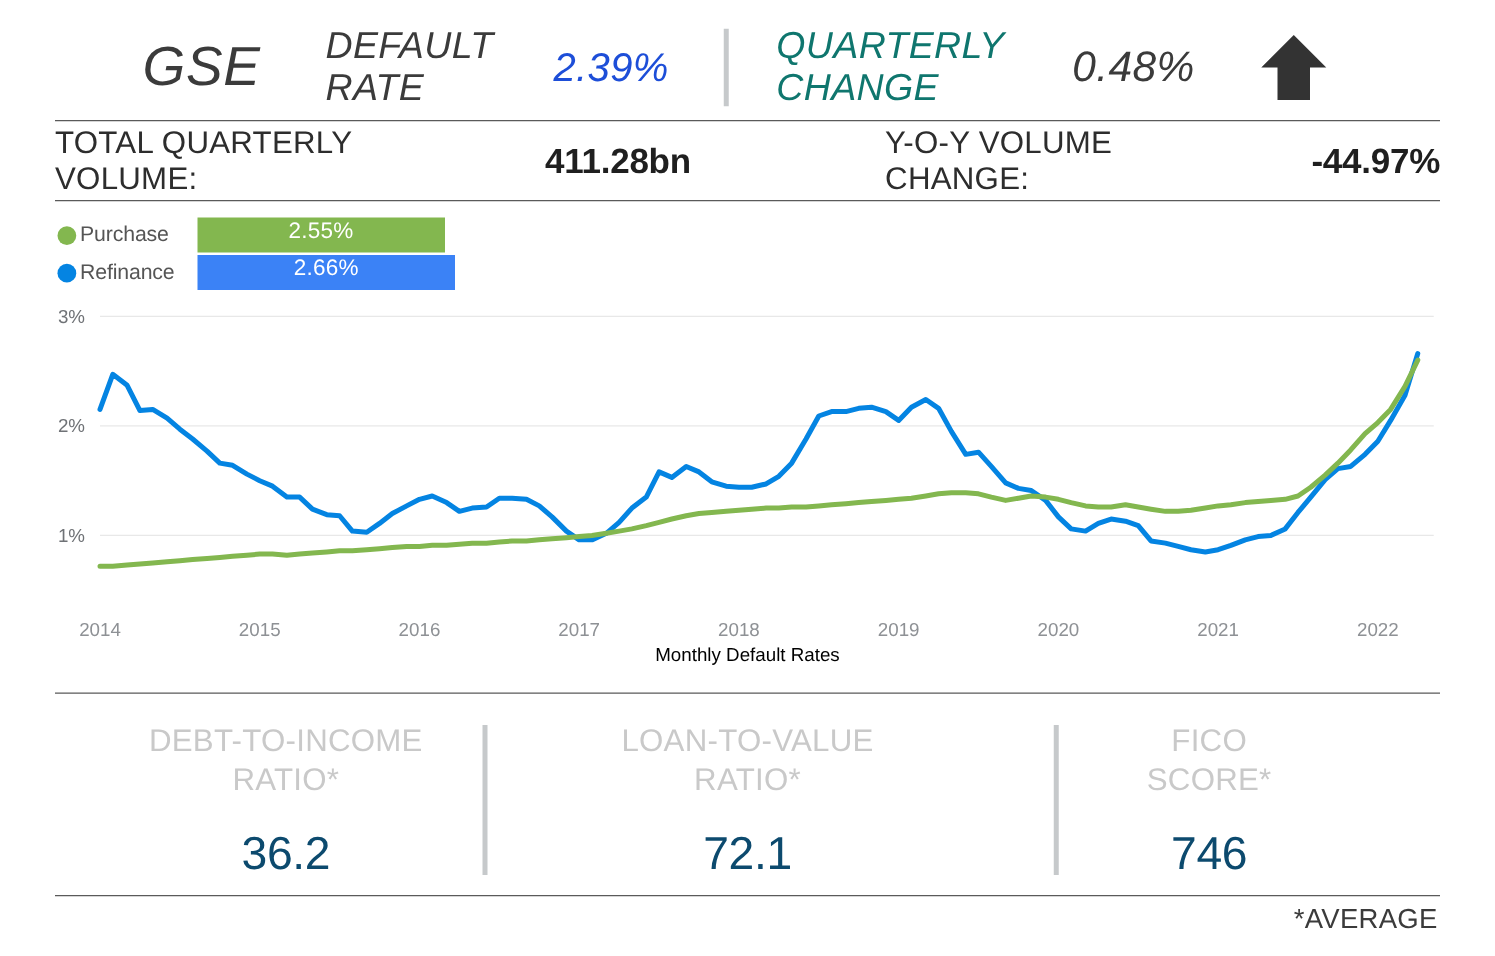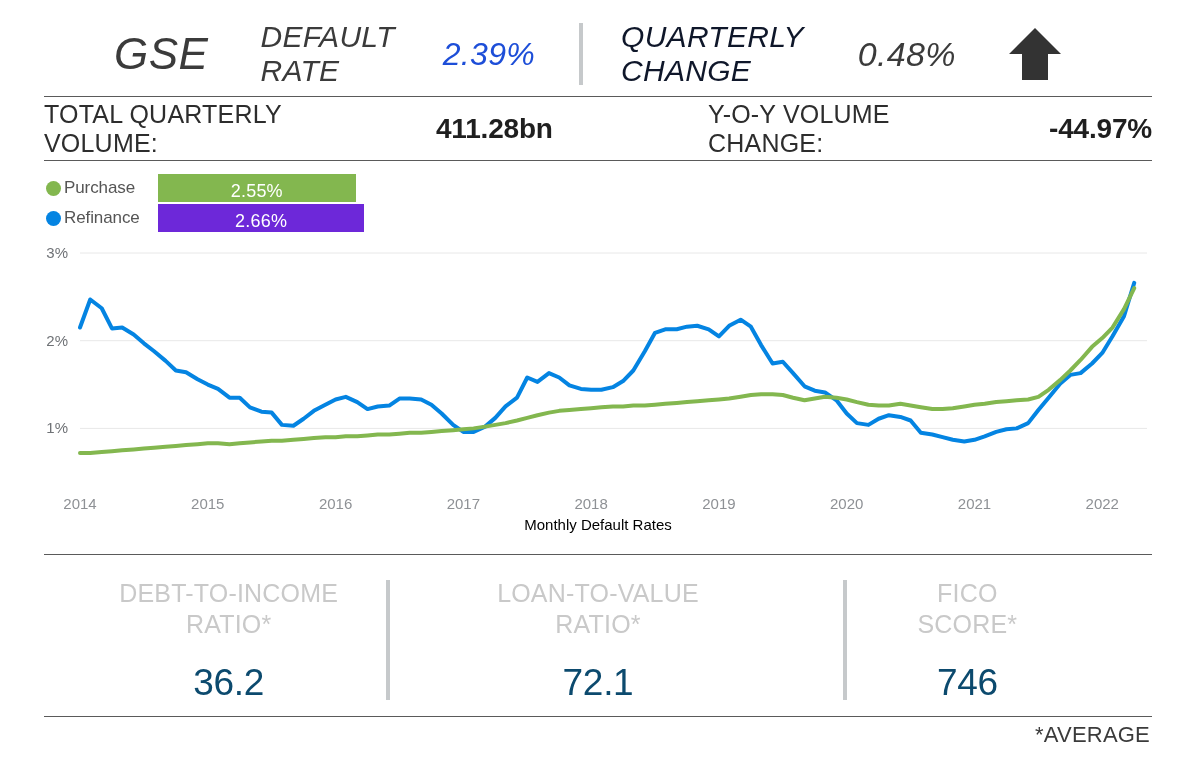--- a/index.html
+++ b/index.html
@@ -56,21 +56,21 @@
   }
   .vdiv-header {
     width: 4px;
     height: 62px;
     background: #c6c9cb;
     margin-left: 44px;
   }
   .kpi-label2 {
     font-size: 30px;
     line-height: 1.12;
-    color: #0f172a;
+    color: #0f766e;
     font-weight: 400;
     letter-spacing: 0.3px;
     margin-left: 38px;
     white-space: pre-line;
   }
   .kpi-value2 {
     font-size: 34px;
     color: #3b3b3b;
     font-weight: 400;
     margin-left: 54px;
@@ -150,21 +150,21 @@
     font-size: 17px;
     color: #555555;
     margin-left: 3px;
     letter-spacing: -0.1px;
   }
   .bar {
     position: absolute;
     left: 112px;
     height: 28px;
     display: flex;
-    align-items: flex-end;
+    align-items: flex-start;
     justify-content: center;
   }
   .bar.b1 { top: 0px; }
   .bar.b2 { top: 30px; }
   .bar-text {
     color: #ffffff;
     font-size: 18px;
     font-weight: 400;
     letter-spacing: 0.2px;
   }
@@ -286,21 +286,21 @@
       <span class="dot" id="dot-purchase" style="background: rgb(131, 183, 79);"></span>
       <span class="legend-text">Purchase</span>
     </div>
     <div class="legend-row r2">
       <span class="dot" id="dot-refinance" style="background: rgb(4, 132, 226);"></span>
       <span class="legend-text">Refinance</span>
     </div>
     <div class="bar b1" id="bar-purchase" style="background: rgb(131, 183, 79); width: 197.625px;">
       <span class="bar-text">2.55%</span>
     </div>
-    <div class="bar b2" id="bar-refinance" style="background: #6d28d9; width: 206.15px;">
+    <div class="bar b2" id="bar-refinance" style="background: #3b82f6; width: 206.15px;">
       <span class="bar-text">2.66%</span>
     </div>
   </div>
 
   <div class="chart-wrap">
     <svg class="chart-svg" id="chart-svg" width="1196" height="300" viewBox="0 0 1196 300">
       <g id="grid-layer">
           <line x1="80" x2="1147" y1="190.3846153846154" y2="190.3846153846154" stroke="#e8e8e8" stroke-width="1"></line>
           <line x1="80" x2="1147" y1="102.69230769230768" y2="102.69230769230768" stroke="#e8e8e8" stroke-width="1"></line>
           <line x1="80" x2="1147" y1="15" y2="15" stroke="#e8e8e8" stroke-width="1"></line>

